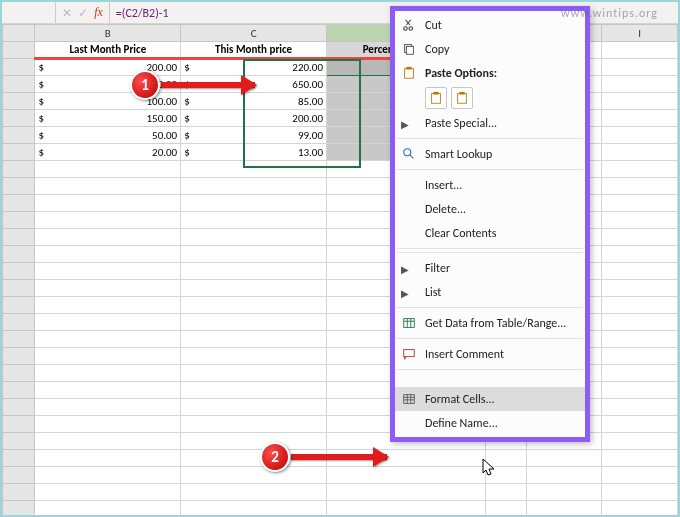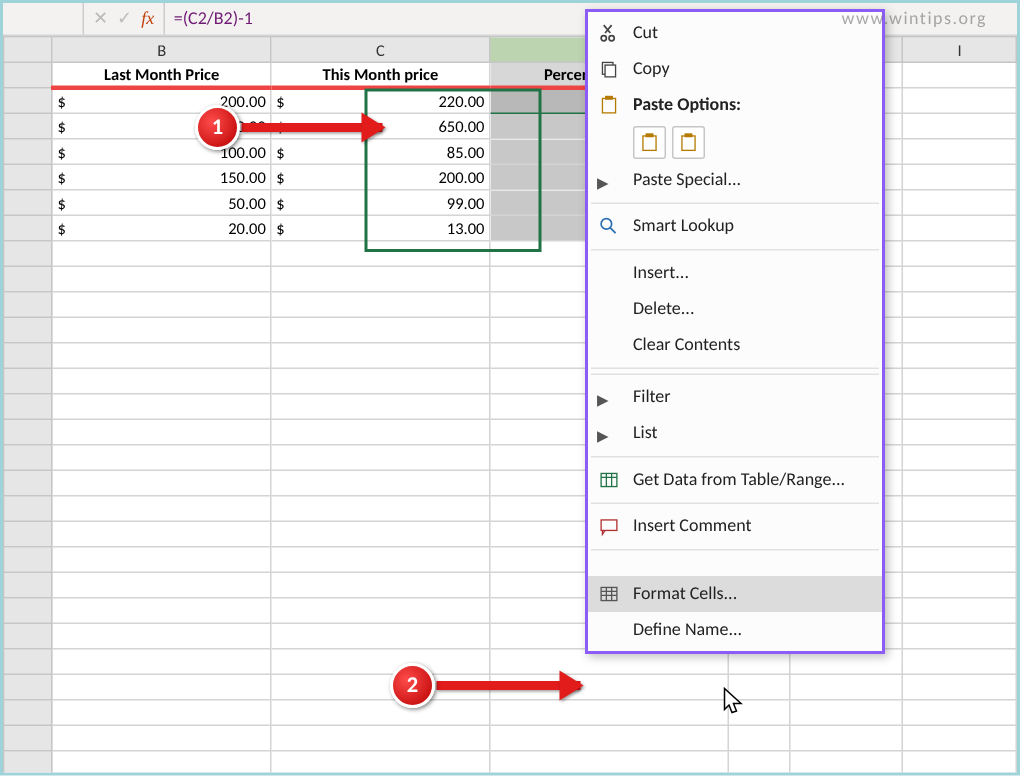--- a/index.html
+++ b/index.html
@@ -79,21 +79,21 @@
     border: 2px solid #217346;
     pointer-events: none;
   }
   
   .ctxmenu {
     position: absolute;
     left: 388px;
     top: 4px;
     width: 200px;
     background: #fcfcfc;
-    border: 2px solid #8b5cf6;
+    border: 5px solid #8b5cf6;
     box-shadow: 2px 2px 6px rgba(0,0,0,.25);
     padding: 2px 0;
     font-size: 12px;
     z-index: 20;
   }
   .ctxmenu .item {
     display:flex; align-items:center;
     height: 24px;
     padding: 0 10px 0 6px;
     gap: 8px;

